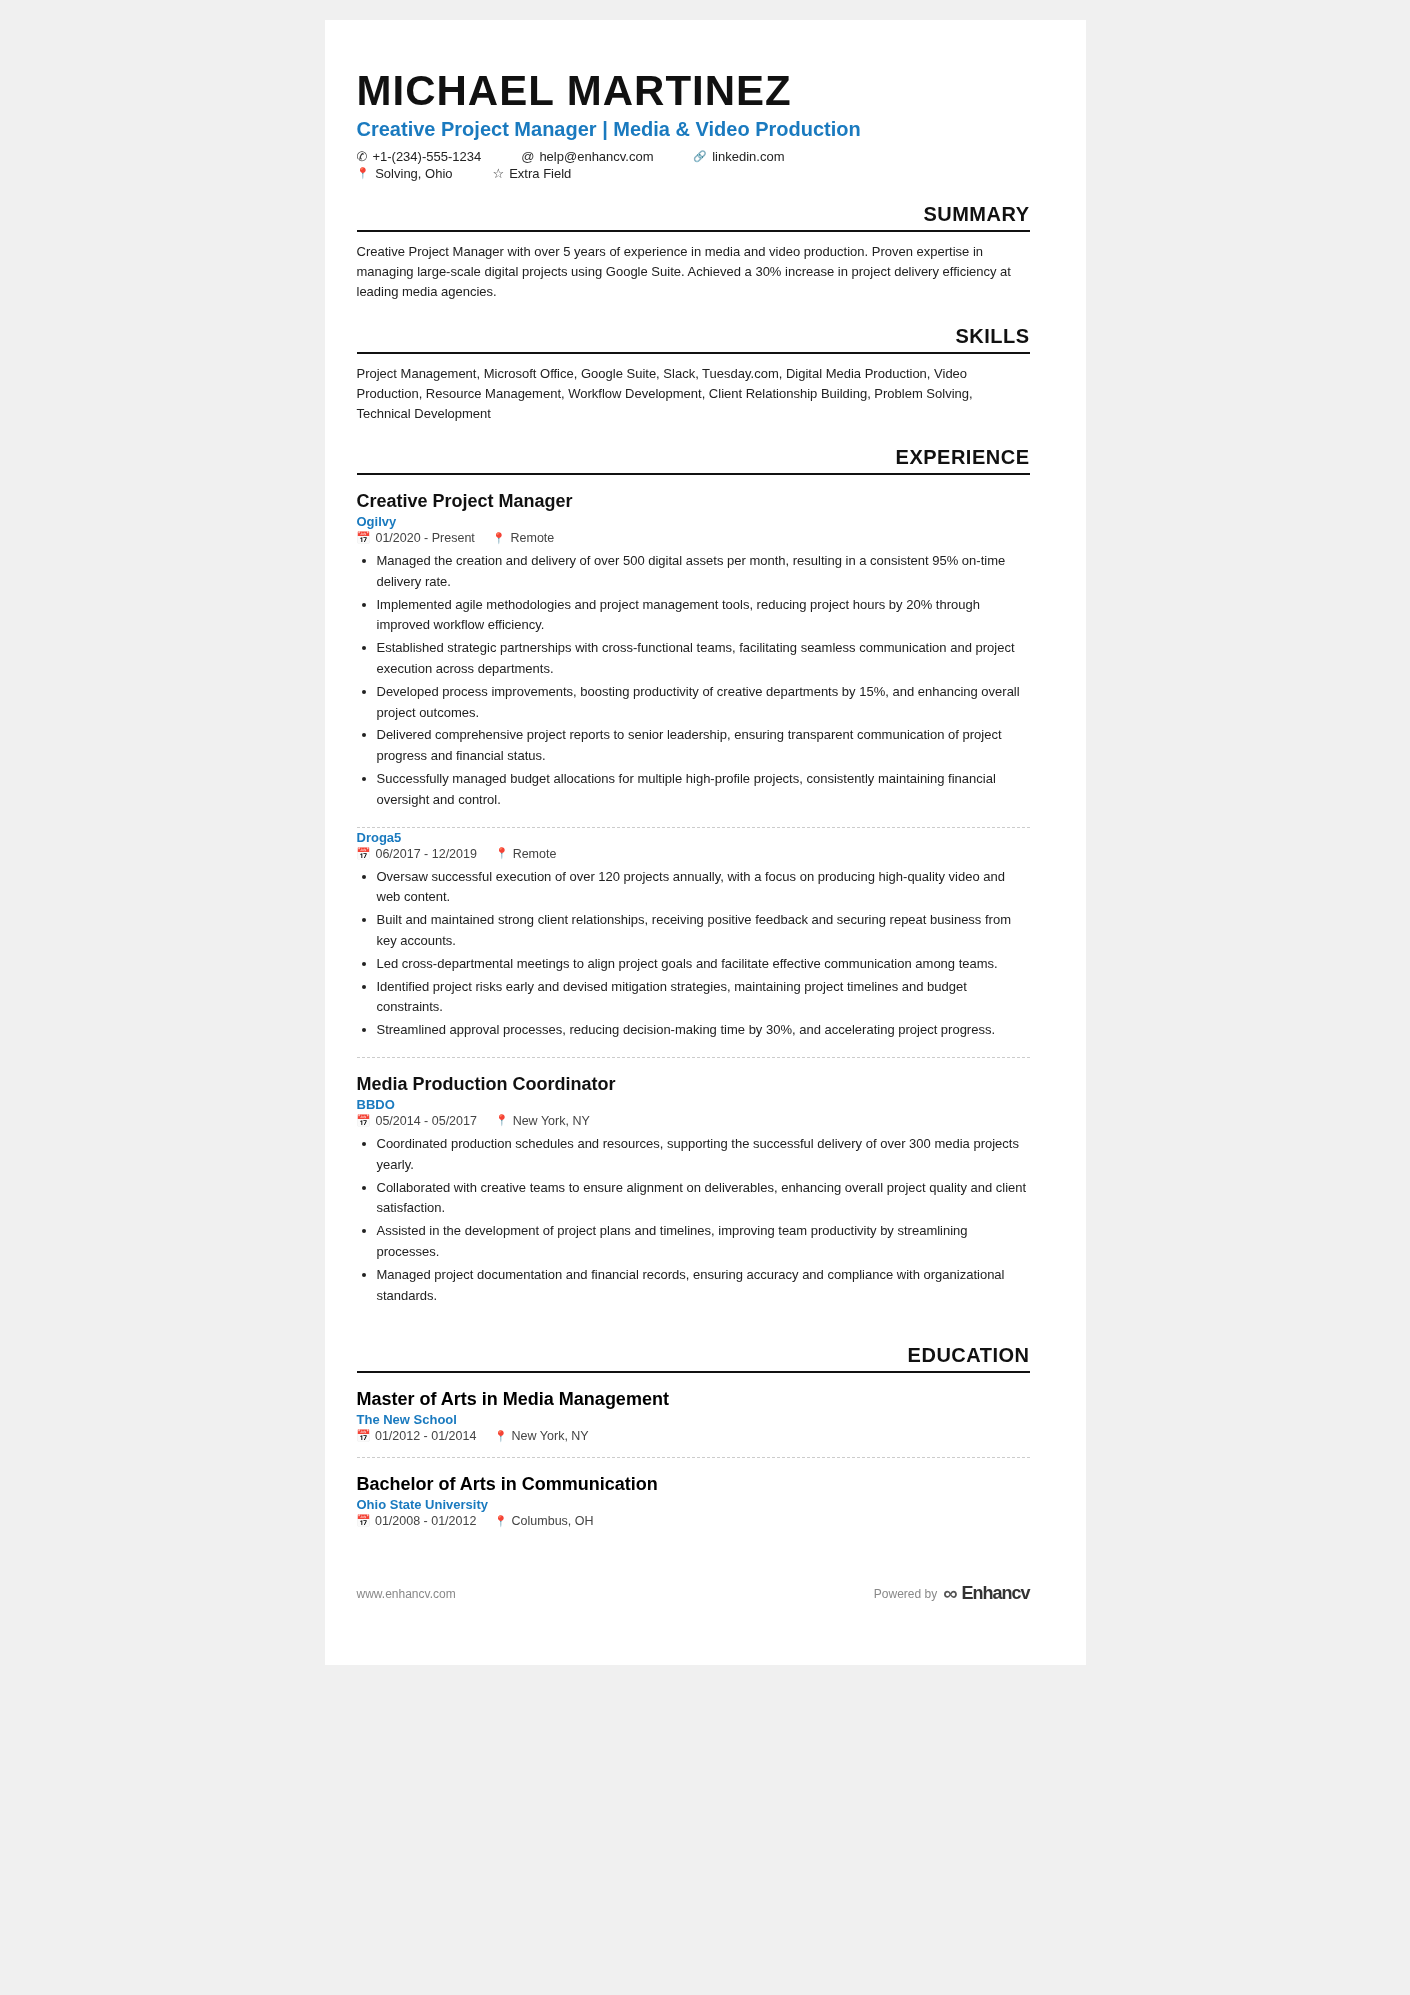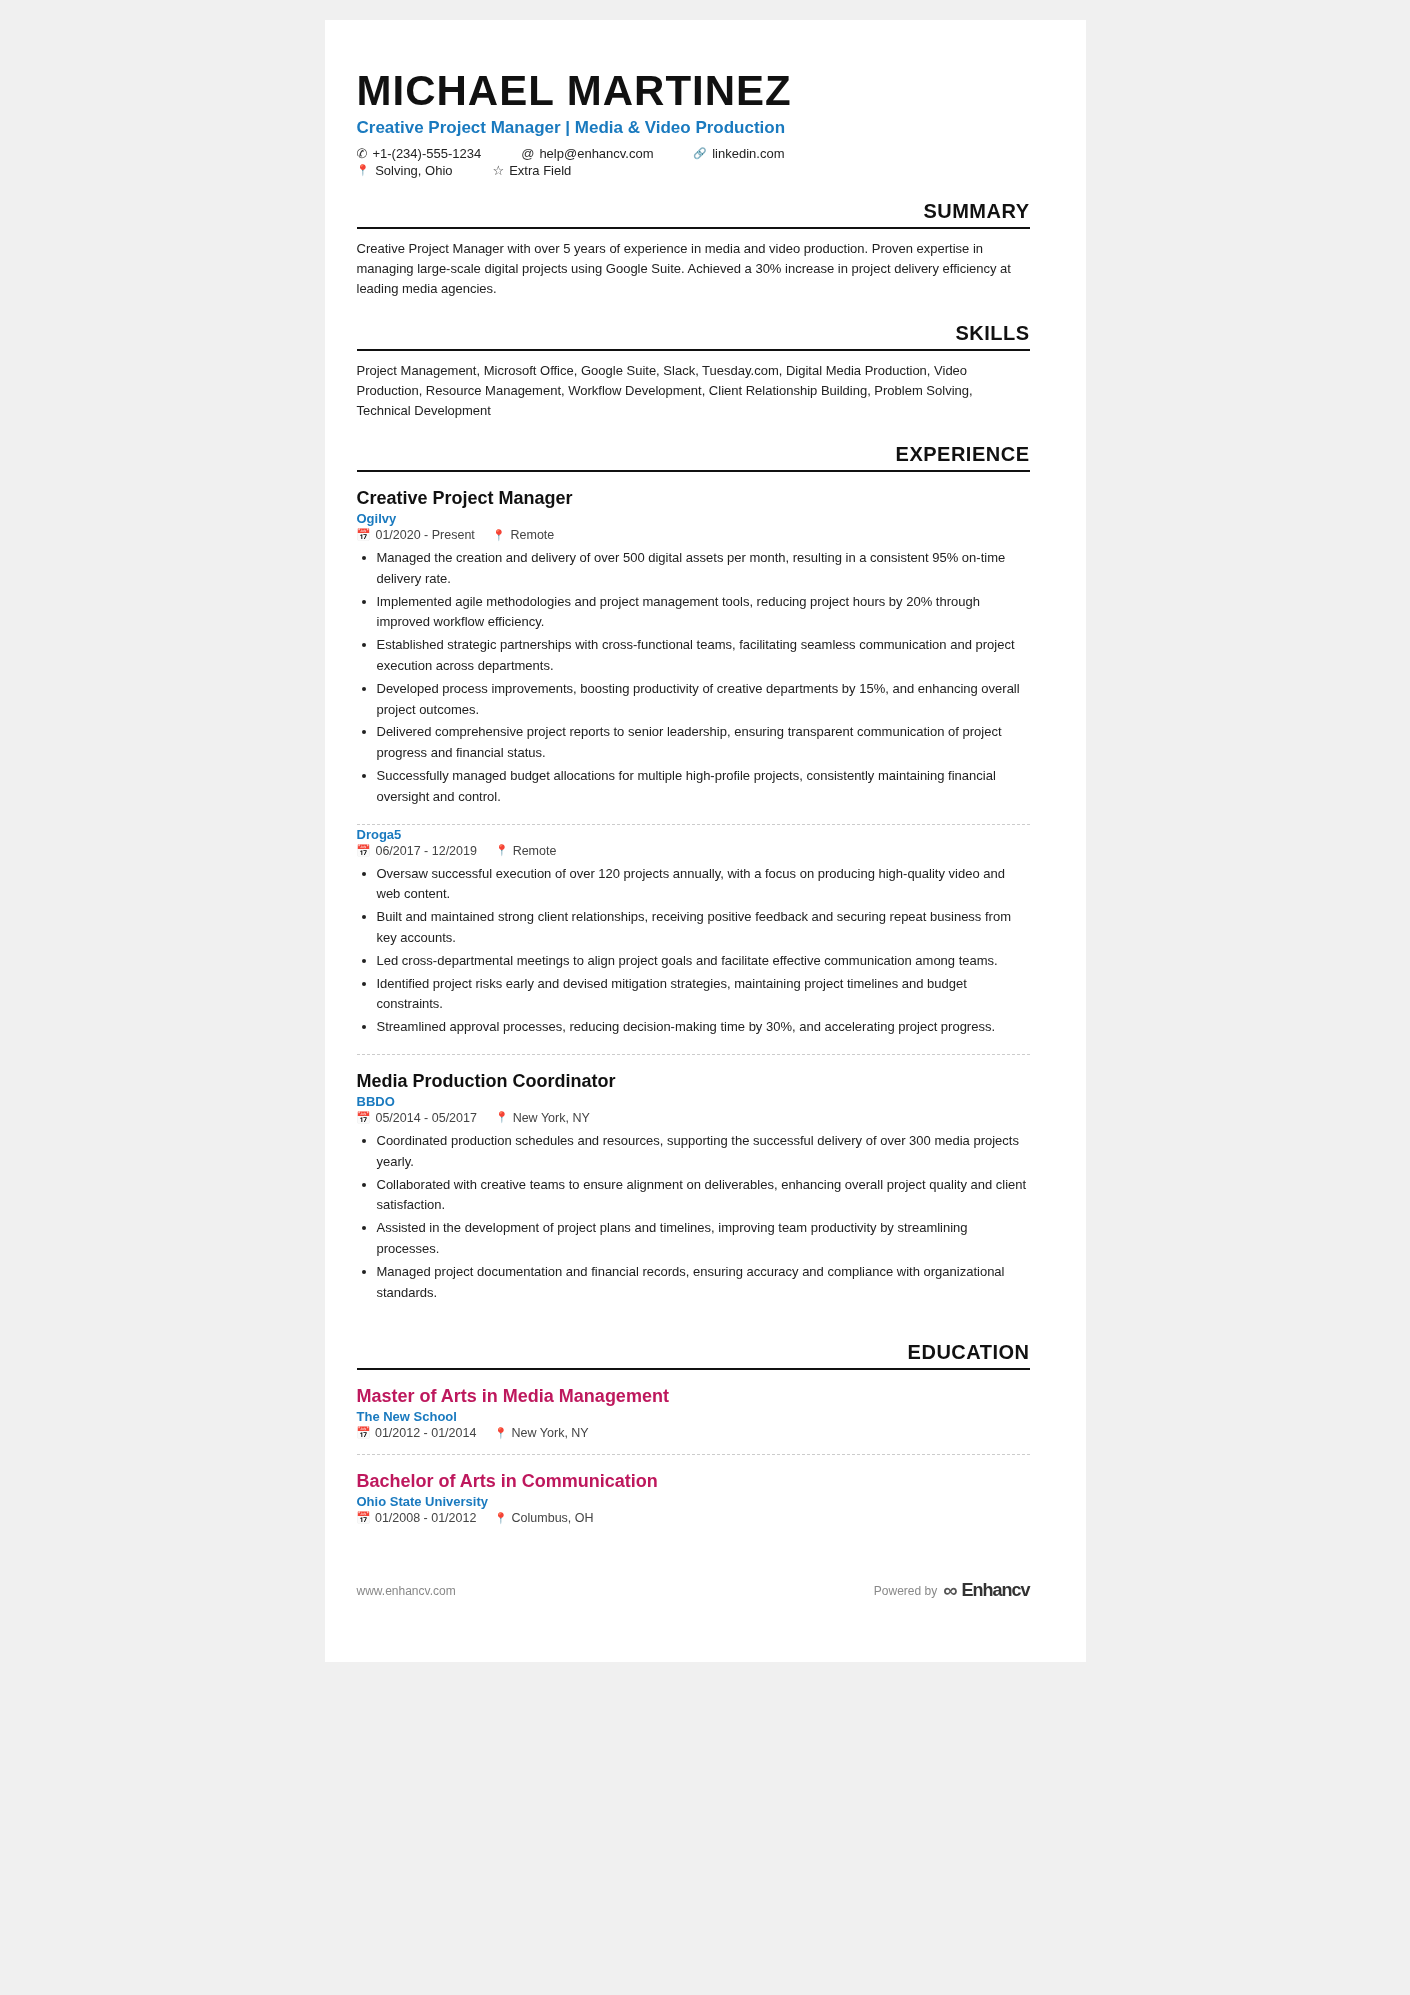--- a/index.html
+++ b/index.html
@@ -18,21 +18,21 @@
       min-height: 1270px;
     }
     .name {
       font-size: 42px;
       font-weight: 900;
       color: #111;
       letter-spacing: 1px;
       line-height: 1.1;
     }
     .title-line {
-      font-size: 17px;
+      font-size: 20px;
       font-weight: 700;
       color: #1a7abf;
       margin-top: 4px;
       margin-bottom: 8px;
     }
     .contact-row {
       display: flex;
       flex-wrap: wrap;
       gap: 4px 40px;
       font-size: 13px;
@@ -115,21 +115,21 @@
       padding-bottom: 14px;
       border-bottom: 1px dashed #ccc;
       margin-bottom: 2px;
     }
     .edu-block:last-child {
       border-bottom: none;
     }
     .edu-degree {
       font-size: 18px;
       font-weight: 700;
-      color: #be185d;
+      color: #000000;
       margin-top: 16px;
       margin-bottom: 2px;
     }
     .edu-school {
       font-size: 13px;
       font-weight: 700;
       color: #1a7abf;
       margin-bottom: 2px;
     }
     .edu-meta {

